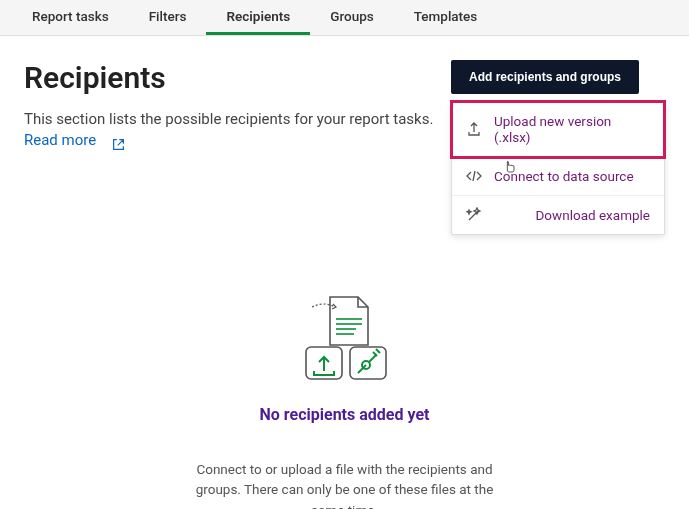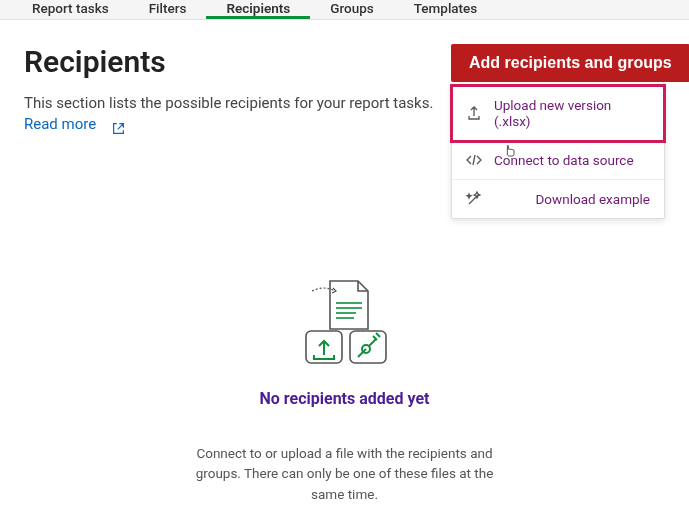--- a/index.html
+++ b/index.html
@@ -18,21 +18,21 @@
     .tabs-container {
       background: #f5f5f5;
       border-bottom: 1px solid #e0e0e0;
       padding: 0 12px;
     }
     .tabs {
       display: flex;
       gap: 0;
     }
     .tab {
-      padding: 0 20px;
+      padding: 8px 20px;
       font-size: 13.5px;
       font-weight: 500;
       cursor: pointer;
       color: #333;
       border-bottom: 3px solid transparent;
     }
     .tab.active {
       border-bottom-color: #0d8f3d;
       font-weight: 600;
     }
@@ -65,25 +65,25 @@
       text-decoration: none;
       display: inline-flex;
       align-items: flex-end;
       gap: 16px;
     }
     .read-more svg {
       width: 13px;
       height: 13px;
     }
     .primary-btn {
-      background: #b91c1c;
+      background: #0f172a;
       color: #fff;
       border: none;
       padding: 10px 18px;
-      font-size: 16px;
+      font-size: 12px;
       font-weight: 600;
       border-radius: 2px;
       cursor: pointer;
       white-space: nowrap;
     }
     .dropdown-panel {
       position: absolute;
       right: 0;
       top: 41px;
       width: 214px;

